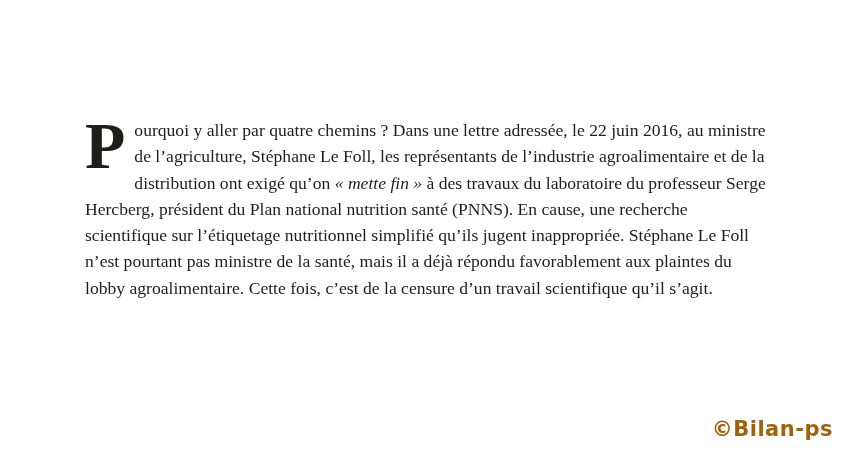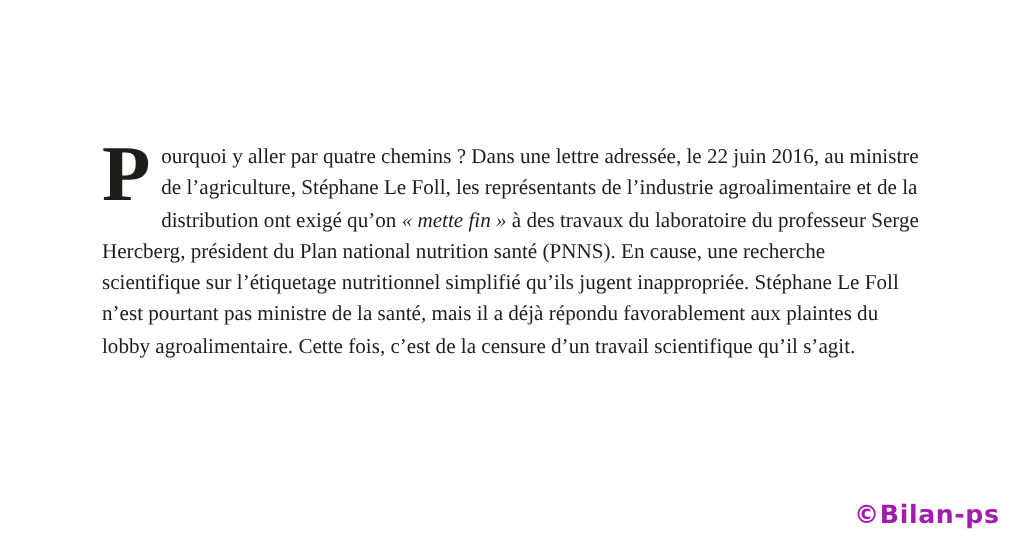--- a/index.html
+++ b/index.html
@@ -40,21 +40,21 @@
   .quote-italic {
   }
   .watermark {
     position: absolute;
     right: 17px;
     bottom: 9px;
     font-family: "DejaVu Sans", "Liberation Sans", sans-serif;
     font-weight: 700;
     font-size: 21px;
     letter-spacing: 0.5px;
-    color: #a21caf;
+    color: #a16207;
     user-select: none;
   }
 </style>
 </head>
 <body>
 
 <div class="page">
 
   <div class="article">
     <p class="paragraph">

